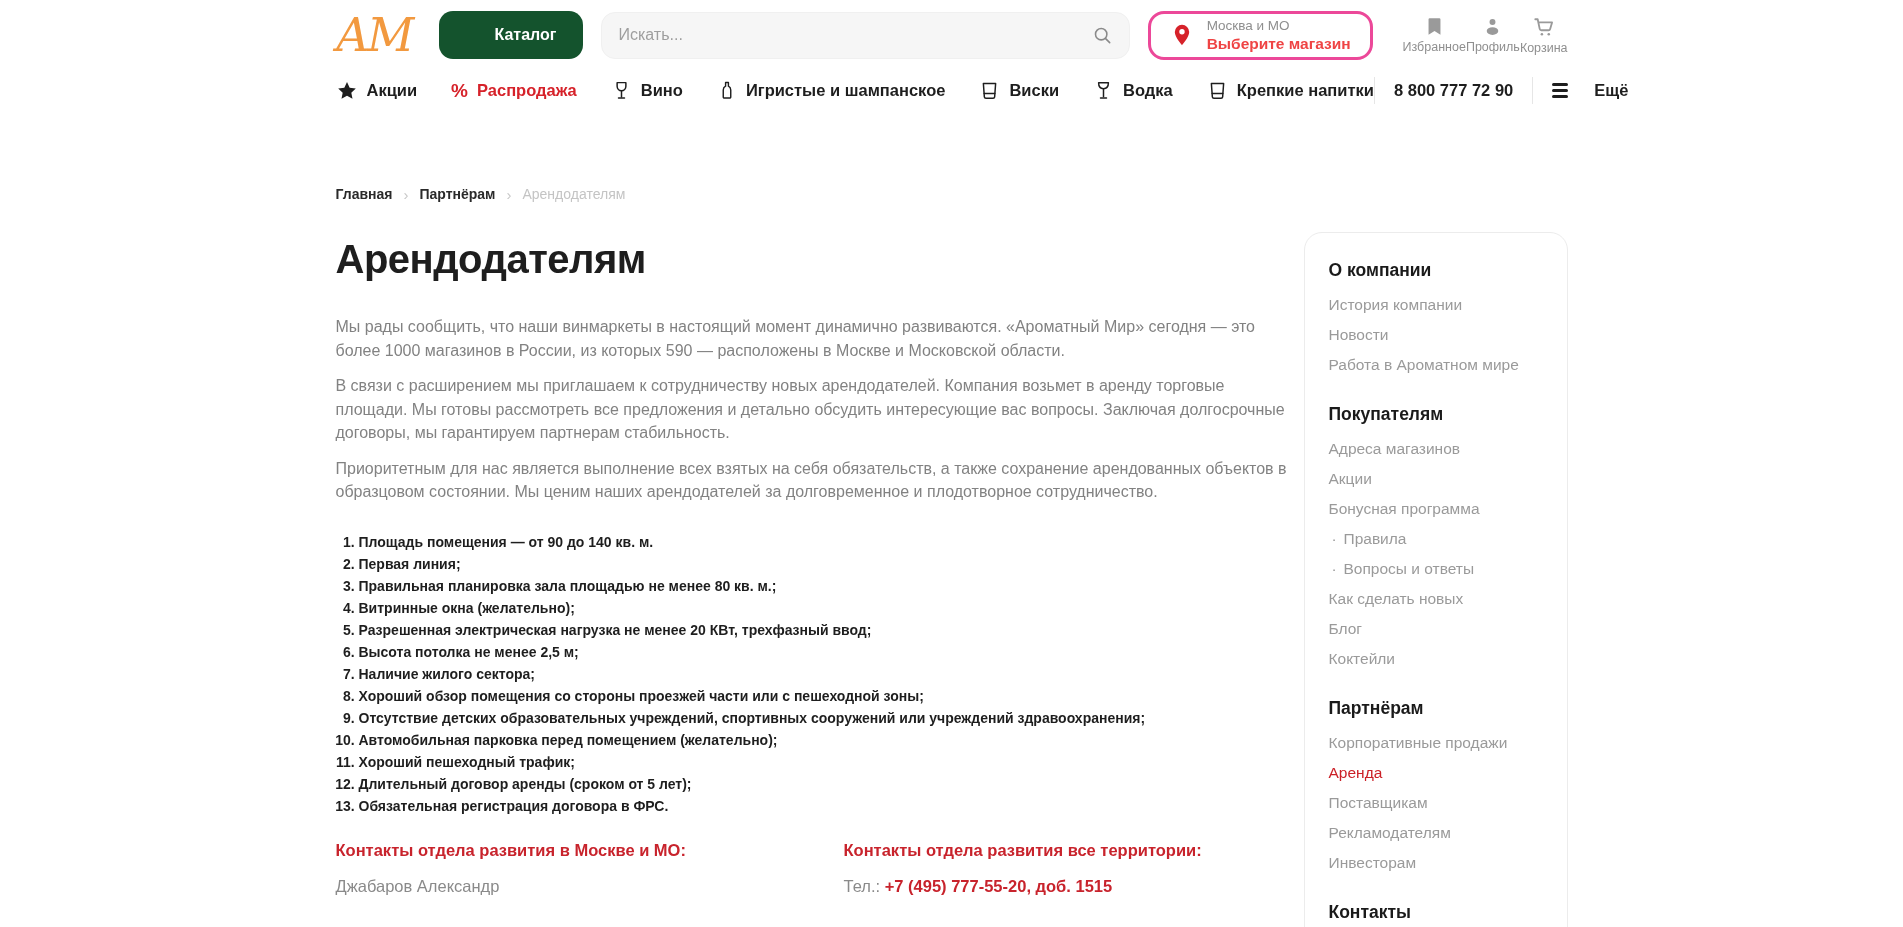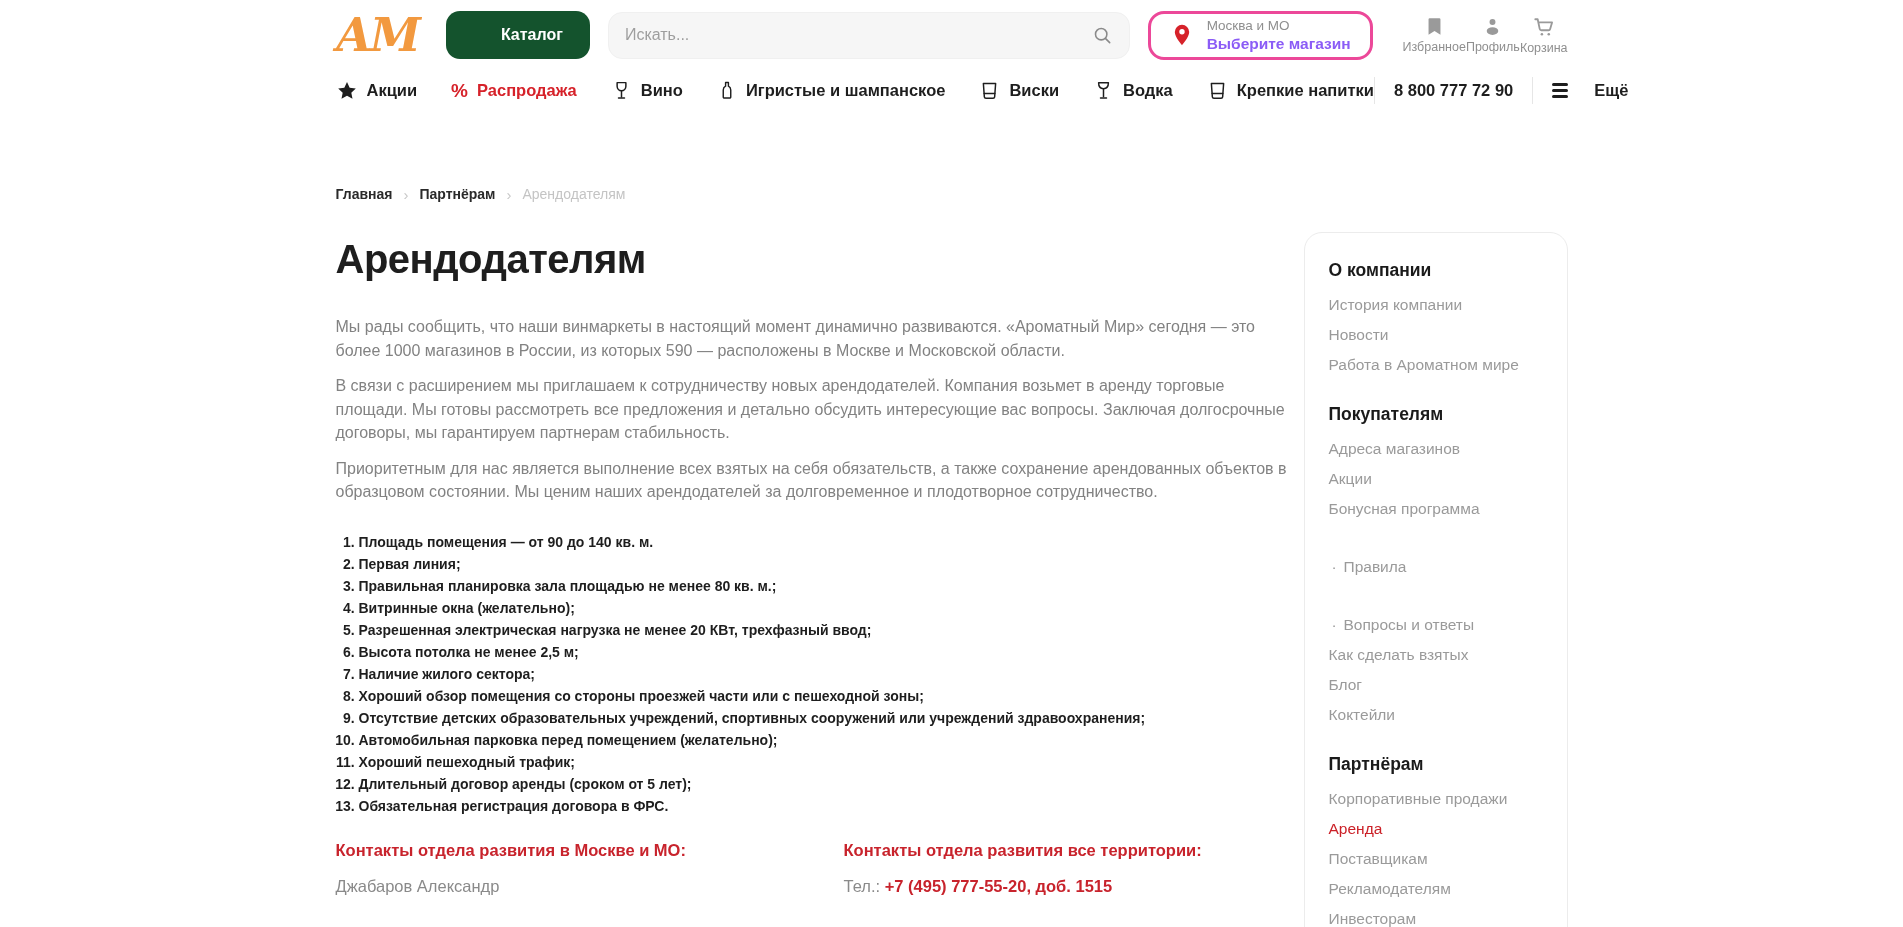--- a/index.html
+++ b/index.html
@@ -2,36 +2,36 @@
 <html><head>
 <meta charset="utf-8">
 <style>
   * { box-sizing: border-box; margin: 0; padding: 0; }
   html,body { width: 1903px; height: 927px; background: #ffffff; overflow: hidden;
     font-family: "Liberation Sans", sans-serif; color: #1E1E1E; }
   .container { width: 1232px; margin: 0 auto; }
 
   
   .header-top { display: flex; align-items: center; gap: 18px; padding-top: 10px; height: 60px; }
-  .logo { font-family: "DejaVu Serif", serif; font-style: italic; font-weight: bold;
+  .logo { font-family: "DejaVu Serif", serif; font-style: italic; font-weight: normal;
     font-size: 46px; line-height: 1; color: #F2993F; letter-spacing: -3px; padding-right: 10px; cursor: pointer; }
   .catalog-btn { display: flex; align-items: center; gap: 11px; background: #14532d; color: #fff;
     border: none; border-radius: 14px; height: 48px; padding: 0 27px; font-size: 16px; font-weight: bold;
     font-family: inherit; cursor: pointer; }
   .grid-icon { width: 17px; height: 17px; display: grid; grid-template-columns: 1fr 1fr; gap: 3px; }
   .grid-icon i { background: #fff; border-radius: 3px; }
   .search { flex: 1; display: flex; align-items: center; background: #F6F6F6;
     border: 1px solid #F0F0F0; border-radius: 14px; height: 47px; padding: 0 16px; }
   .search input { flex: 1; border: none; background: transparent; outline: none;
     font-size: 16px; color: #444; font-family: inherit; }
   .search input::placeholder { color: #9E9E9E; }
   .location { display: flex; align-items: center; gap: 13px; border: 3px solid #ec4899;
     border-radius: 16px; height: 49px; padding: 0 19px; background: #fff; cursor: pointer; }
   .location-region { font-size: 13.5px; color: #8F8F8F; }
-  .location-action { font-size: 15.5px; font-weight: bold; color: #8b5cf6; margin-top: 2px; }
+  .location-action { font-size: 15.5px; font-weight: bold; color: #ef4444; margin-top: 2px; }
   .quick-links { display: flex; margin-left: 12px; }
   .quick-link { display: flex; flex-direction: column; align-items: center; gap: 3px;
     color: #8F8F8F; font-size: 12.5px; cursor: pointer; }
 
   
   .nav { display: flex; align-items: center; margin-top: 17px; }
   .nav-left { display: flex; align-items: center; gap: 34px; flex: 1; }
   .nav-item { display: flex; align-items: center; gap: 9px; font-size: 16.5px; font-weight: bold;
     color: #1E1E1E; cursor: pointer; white-space: nowrap; }
   .nav-item.red { color: #D6222A; }
@@ -61,21 +61,21 @@
   .contact-heading { color: #C8232C; font-weight: bold; font-size: 16.5px; }
   .contact-line { margin-top: 17px; color: #8A8A8A; font-size: 16.5px; }
   .tel-value { color: #C8232C; font-weight: bold; cursor: pointer; }
 
   
   .aside { margin-left: auto; width: 264px; border: 1px solid #ECECEC; border-radius: 18px;
     padding: 27px 24px 24px; background: #fff; }
   .aside-section + .aside-section { margin-top: 24px; }
   .aside-title { font-size: 17.5px; font-weight: bold; color: #1A1A1A; margin-bottom: 9px; cursor: pointer; }
   .aside-item { font-size: 15.5px; color: #9A9A9A; padding: 6px 0; cursor: pointer; }
-  .aside-item.sub { padding-left: 15px; position: relative; margin-top: 28px; }
+  .aside-item.sub { padding-left: 15px; position: relative; }
   .aside-item.sub::before { content: "·"; position: absolute; left: 3px; color: #9A9A9A; }
   .aside-item.active { color: #CB2027; }
 
   .icon { display: inline-flex; }
 </style>
 </head>
 <body>
 
 <div class="container">
 
@@ -277,21 +277,21 @@
         <div class="aside-item">Новости</div>
         <div class="aside-item">Работа в Ароматном мире</div>
       </div>
       <div class="aside-section">
         <div class="aside-title">Покупателям</div>
         <div class="aside-item">Адреса магазинов</div>
         <div class="aside-item">Акции</div>
         <div class="aside-item">Бонусная программа</div>
         <div class="aside-item sub">Правила</div>
         <div class="aside-item sub">Вопросы и ответы</div>
-        <div class="aside-item">Как сделать взятых</div>
+        <div class="aside-item">Как сделать новых</div>
         <div class="aside-item">Блог</div>
         <div class="aside-item">Коктейли</div>
       </div>
       <div class="aside-section">
         <div class="aside-title">Партнёрам</div>
         <div class="aside-item">Корпоративные продажи</div>
         <div class="aside-item active">Аренда</div>
         <div class="aside-item">Поставщикам</div>
         <div class="aside-item">Рекламодателям</div>
         <div class="aside-item">Инвесторам</div>

